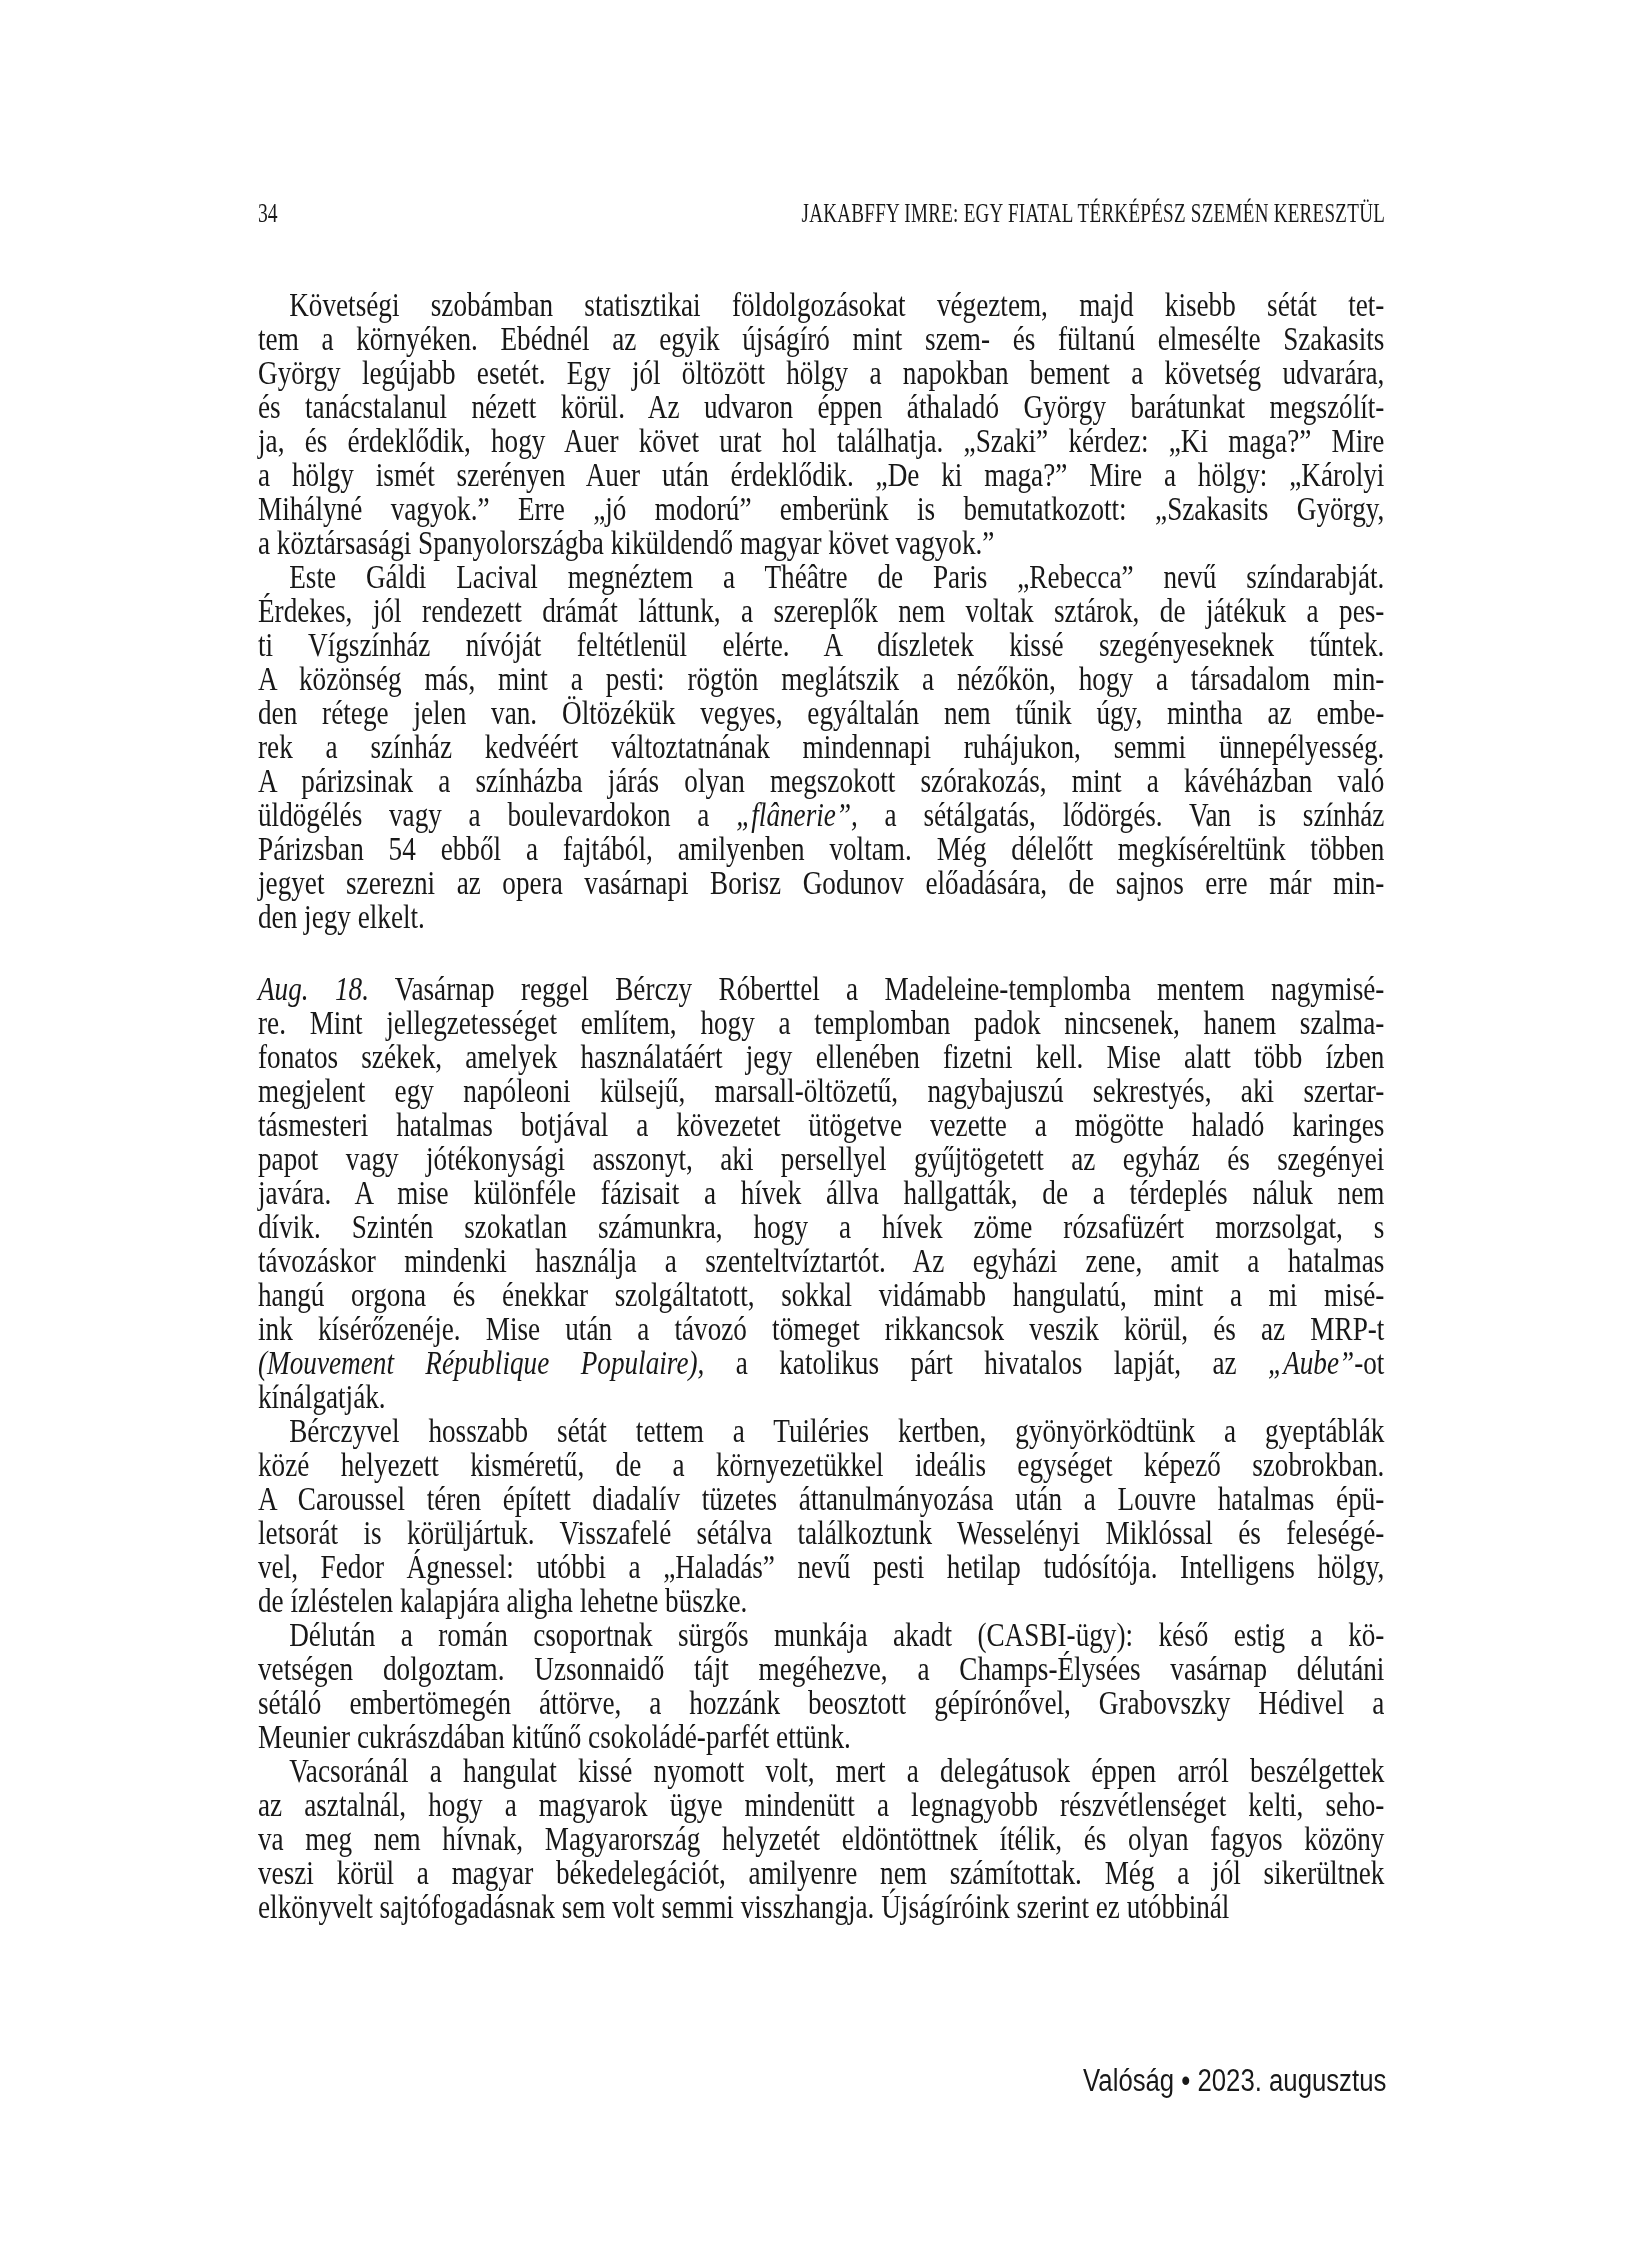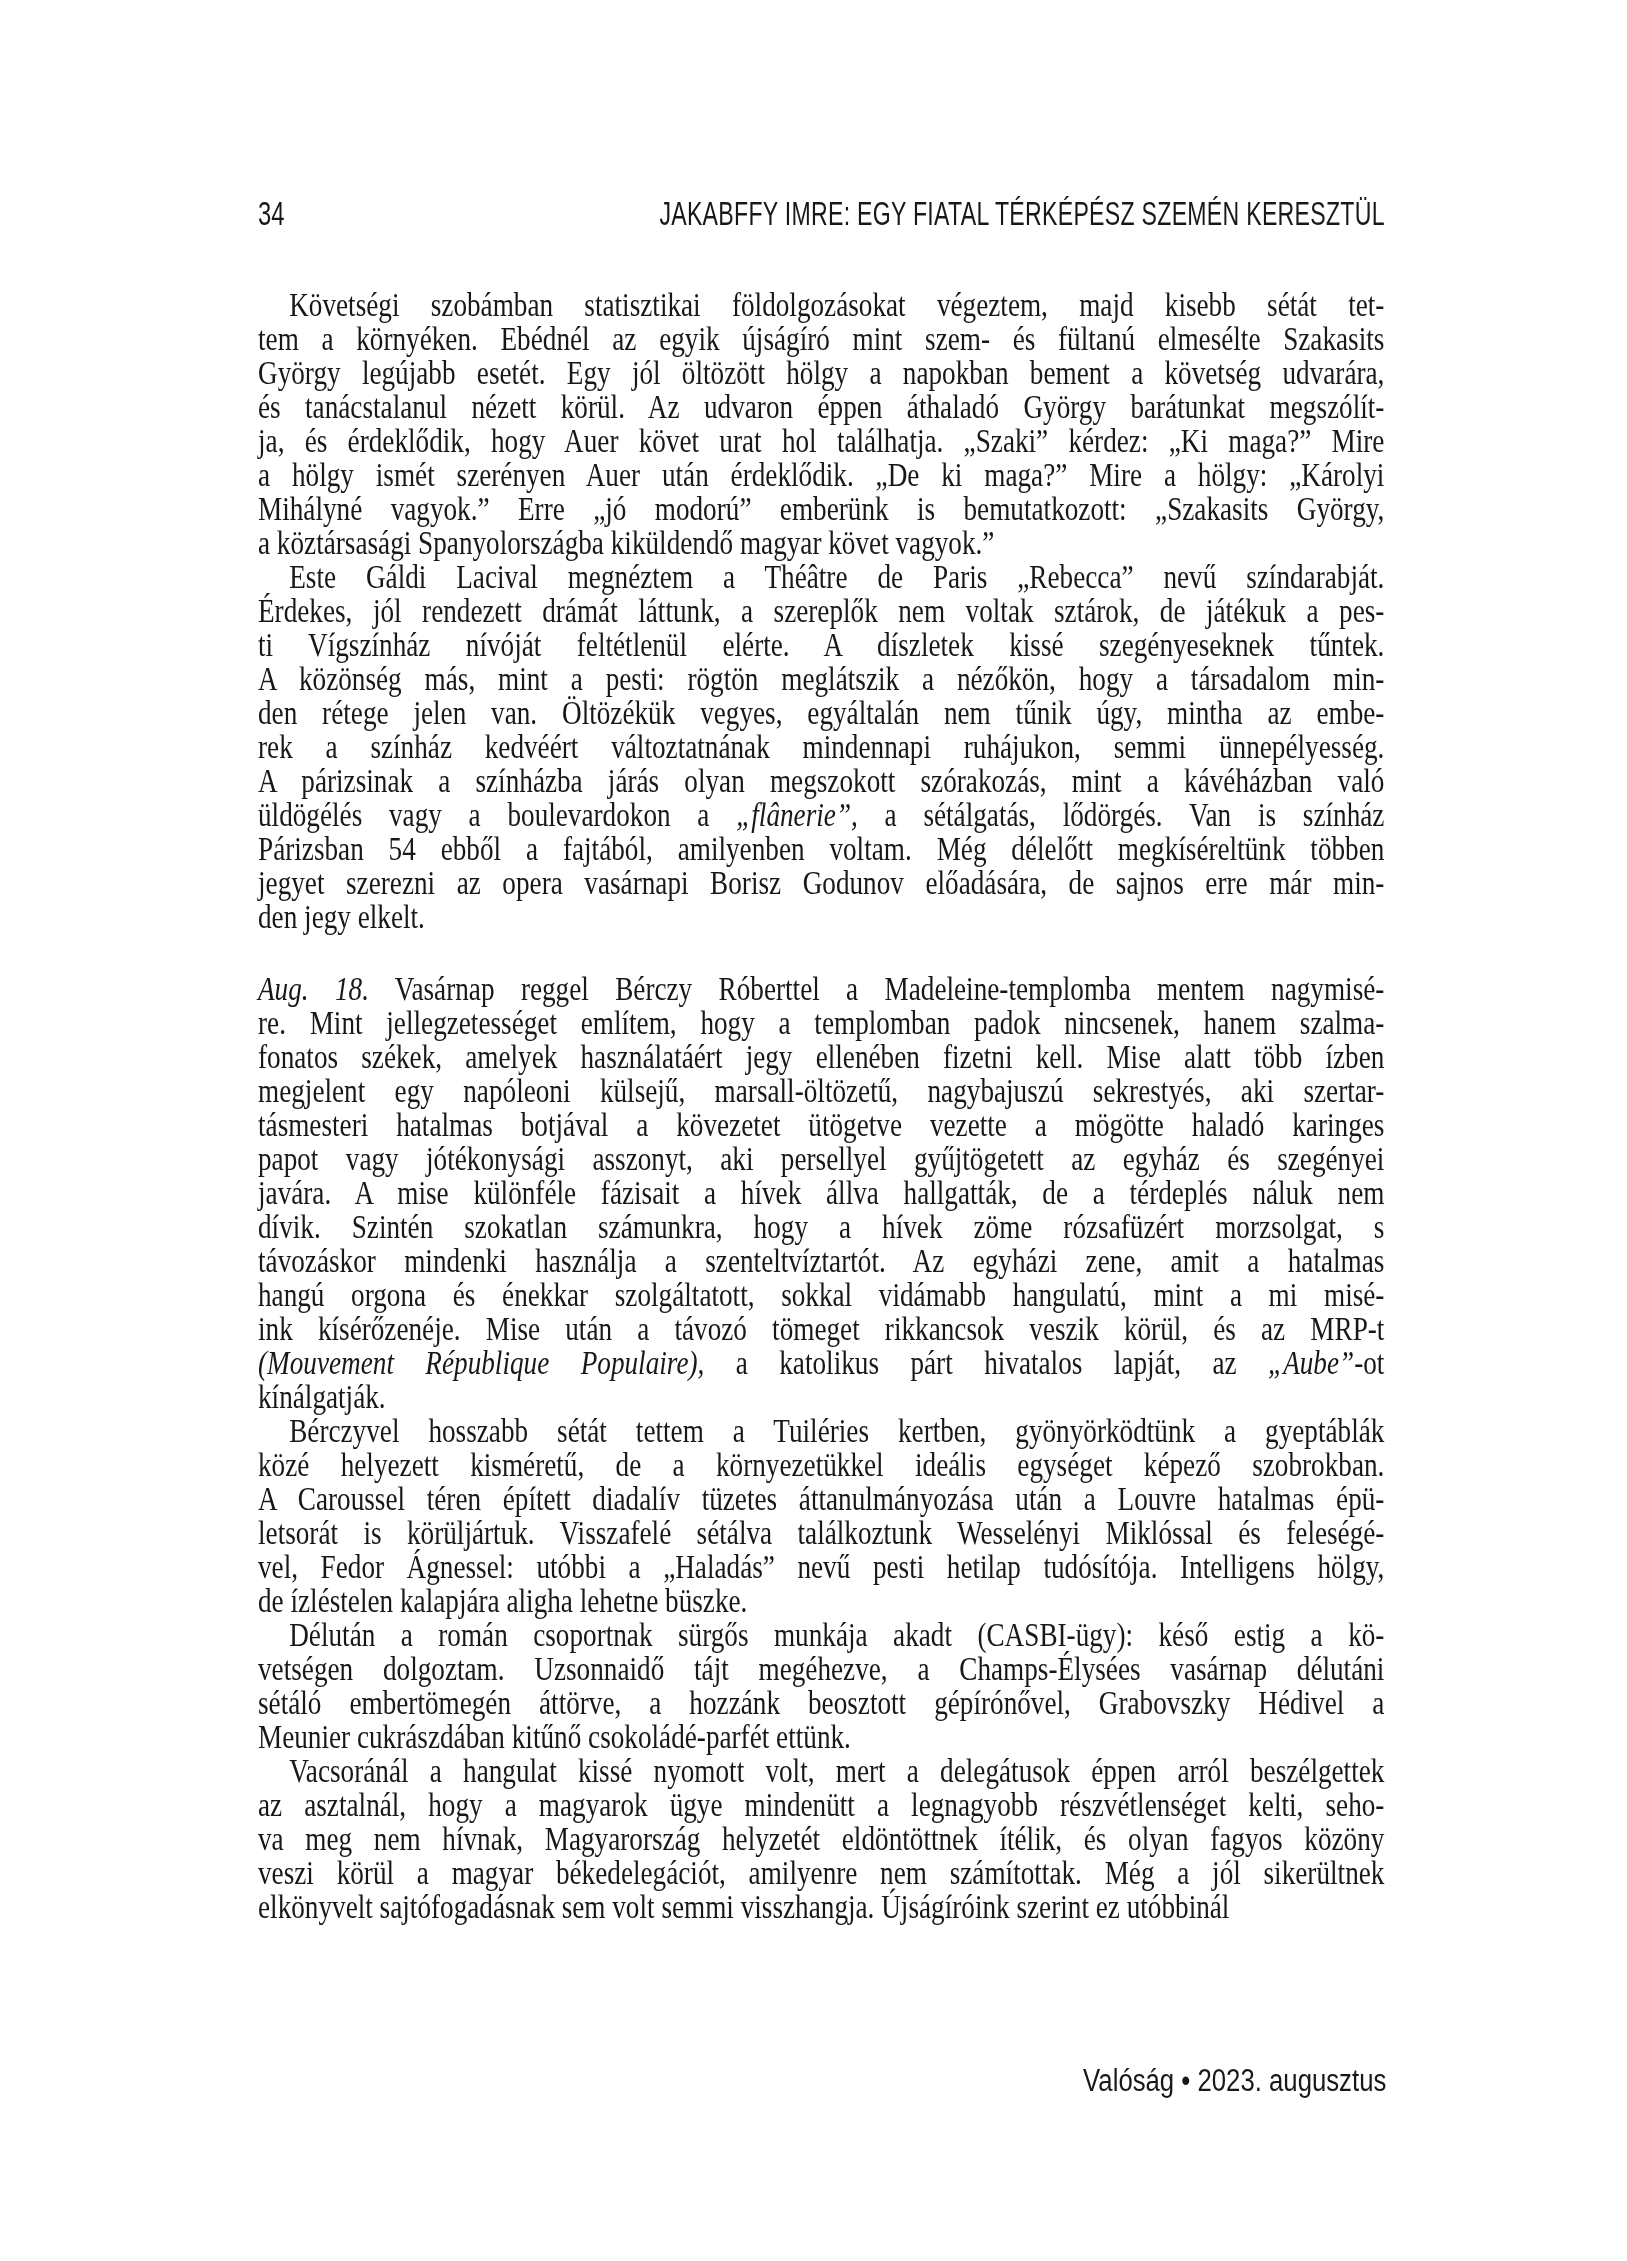--- a/index.html
+++ b/index.html
@@ -7,22 +7,22 @@
     width:1628px;height:2261px;
     background:#ffffff;
     position:relative;
     overflow:hidden;
     font-family:"Liberation Serif",serif;
     color:#181818;
   }
   .header{
     position:absolute;left:258px;right:243px;top:193px;
     display:flex;justify-content:space-between;align-items:baseline;
-    font-family:Liberation Sans, sans-serif;
-    font-size:34px;line-height:40px;white-space:nowrap;
+    font-family:Liberation Serif, serif;
+    font-size:28px;line-height:40px;white-space:nowrap;
   }
   .page-num{display:inline-block;transform:scaleX(0.70);transform-origin:left center;}
   .run-title{display:inline-block;margin-left:auto;transform:scaleX(0.68);transform-origin:right center;letter-spacing:0.4px;}
   .body-text{
     position:absolute;left:258px;top:288px;width:1126px;font-family:Liberation Serif, serif;
   }
   .condense{
     width:1408px;
     transform:scaleX(0.80);transform-origin:left top;
     font-size:34px;line-height:34px;

